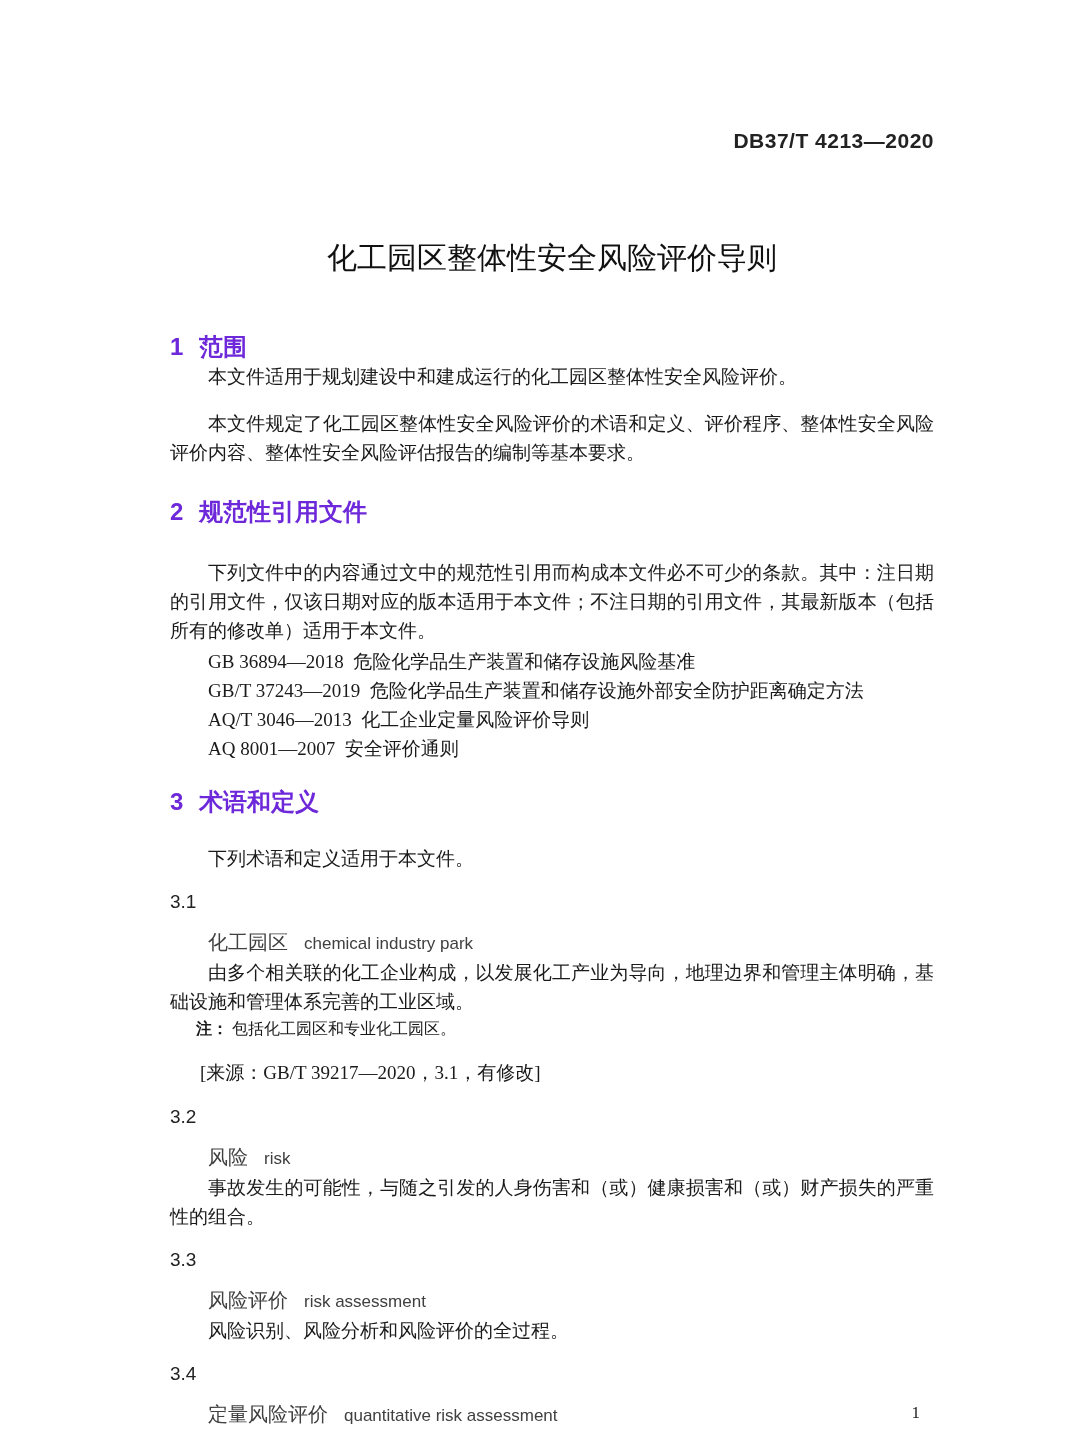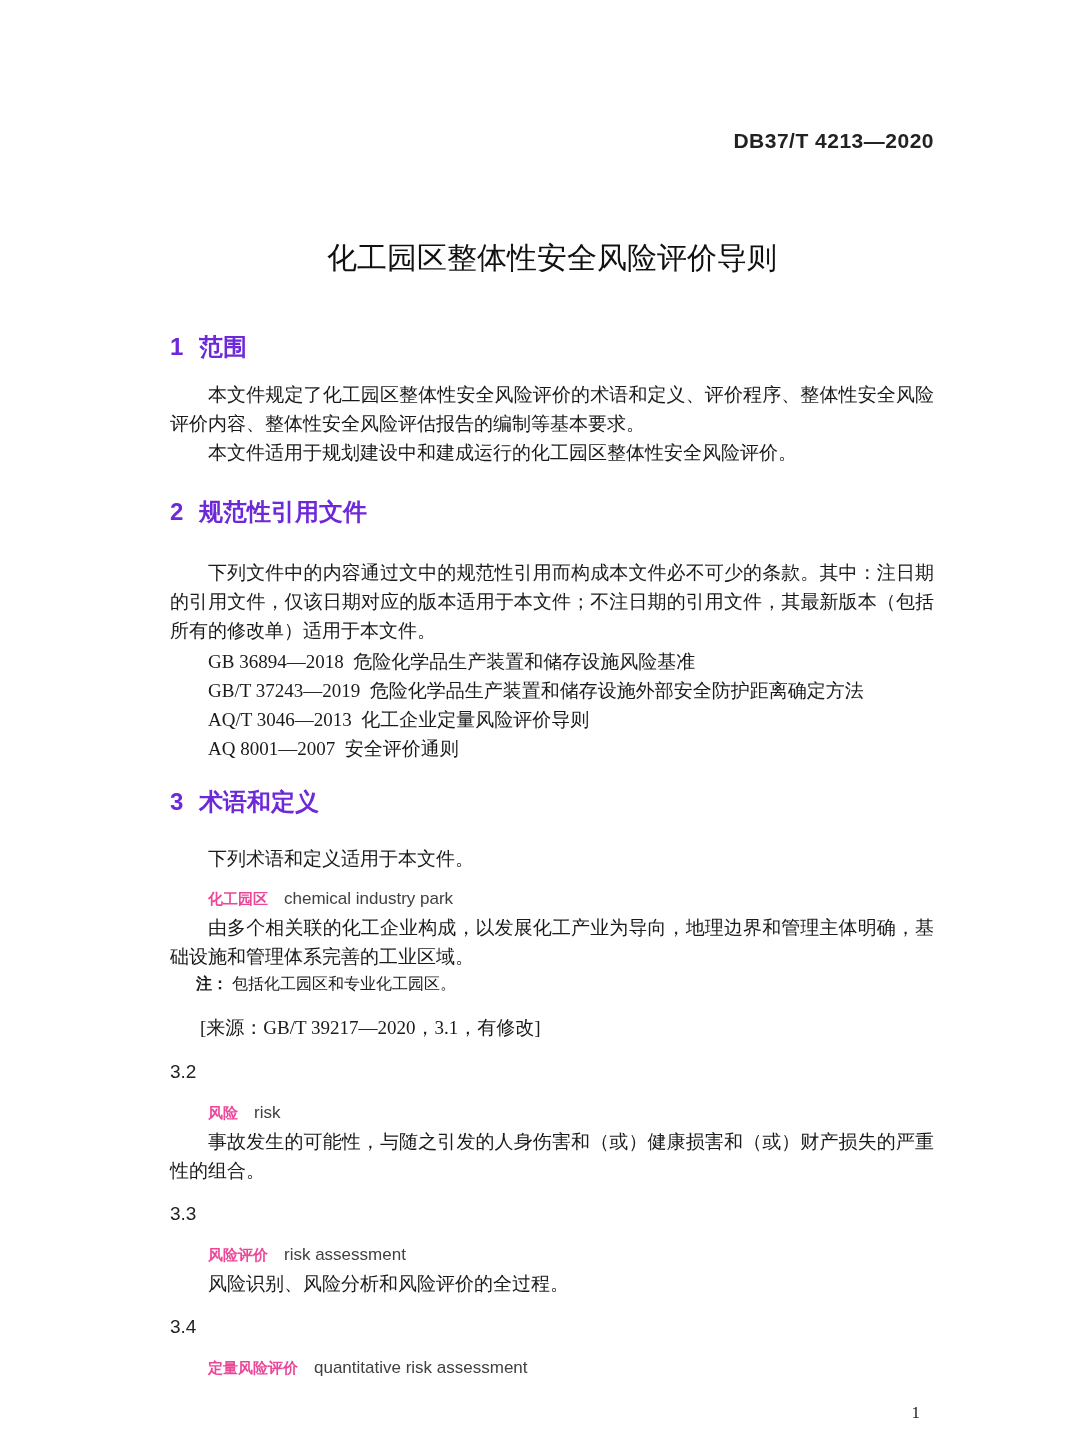--- a/index.html
+++ b/index.html
@@ -79,23 +79,23 @@
     line-height: 30px;
     color: #222;
   }
   .term-line {
     margin-top: 11px;
     padding-left: 38px;
     line-height: 29px;
   }
   .term-zh {
     font-family: "Liberation Sans", "DejaVu Sans", sans-serif;
-    font-weight: 700;
-    font-size: 15px;
-    color: #ec4899;
+    font-weight: 400;
+    font-size: 20px;
+    color: #404040;
   }
   .term-en {
     margin-left: 16px;
     font-family: Liberation Sans, sans-serif;
     font-size: 17px;
     color: #404040;
   }
   p.term-def { margin-top: 0; }
   .note-line {
     padding-left: 26px;
@@ -129,39 +129,40 @@
 
 <div class="page">
 
   <div class="std-code">DB37/T 4213—2020</div>
 
   <h1 class="doc-title">化工园区整体性安全风险评价导则</h1>
 
   <div class="sec-heading sh-1">
     <span class="sec-num">1</span><span>范围</span>
   </div>
+  <p class="body">本文件适用于规划建设中和建成运行的化工园区整体性安全风险评价。</p>
   <p class="body first-after-h1">本文件规定了化工园区整体性安全风险评价的术语和定义、评价程序、整体性安全风险评价内容、整体性安全风险评估报告的编制等基本要求。</p>
-  <p class="body">本文件适用于规划建设中和建成运行的化工园区整体性安全风险评价。</p>
 
   <div class="sec-heading sh-2">
     <span class="sec-num">2</span><span>规范性引用文件</span>
   </div>
   <p class="body first-after-h2">下列文件中的内容通过文中的规范性引用而构成本文件必不可少的条款。其中：注日期的引用文件，仅该日期对应的版本适用于本文件；不注日期的引用文件，其最新版本（包括所有的修改单）适用于本文件。</p>
   <div class="ref-list">
     <p class="ref">GB 36894—2018  危险化学品生产装置和储存设施风险基准</p>
     <p class="ref">GB/T 37243—2019  危险化学品生产装置和储存设施外部安全防护距离确定方法</p>
     <p class="ref">AQ/T 3046—2013  化工企业定量风险评价导则</p>
     <p class="ref">AQ 8001—2007  安全评价通则</p>
   </div>
 
   <div class="sec-heading sh-3">
     <span class="sec-num">3</span><span>术语和定义</span>
   </div>
   <p class="body first-after-h3">下列术语和定义适用于本文件。</p>
 
+  <div class="term-id">3.1</div>
   <div class="term-line">
     <span class="term-zh">化工园区</span><span class="term-en">chemical industry park</span>
   </div>
   <p class="body term-def">由多个相关联的化工企业构成，以发展化工产业为导向，地理边界和管理主体明确，基础设施和管理体系完善的工业区域。</p>
   <div class="note-line">
     <span class="note-label">注：</span><span>包括化工园区和专业化工园区。</span>
   </div>
   <div class="source-line">[来源：GB/T 39217—2020，3.1，有修改]</div>
 
   <div class="term-id">3.2</div>

